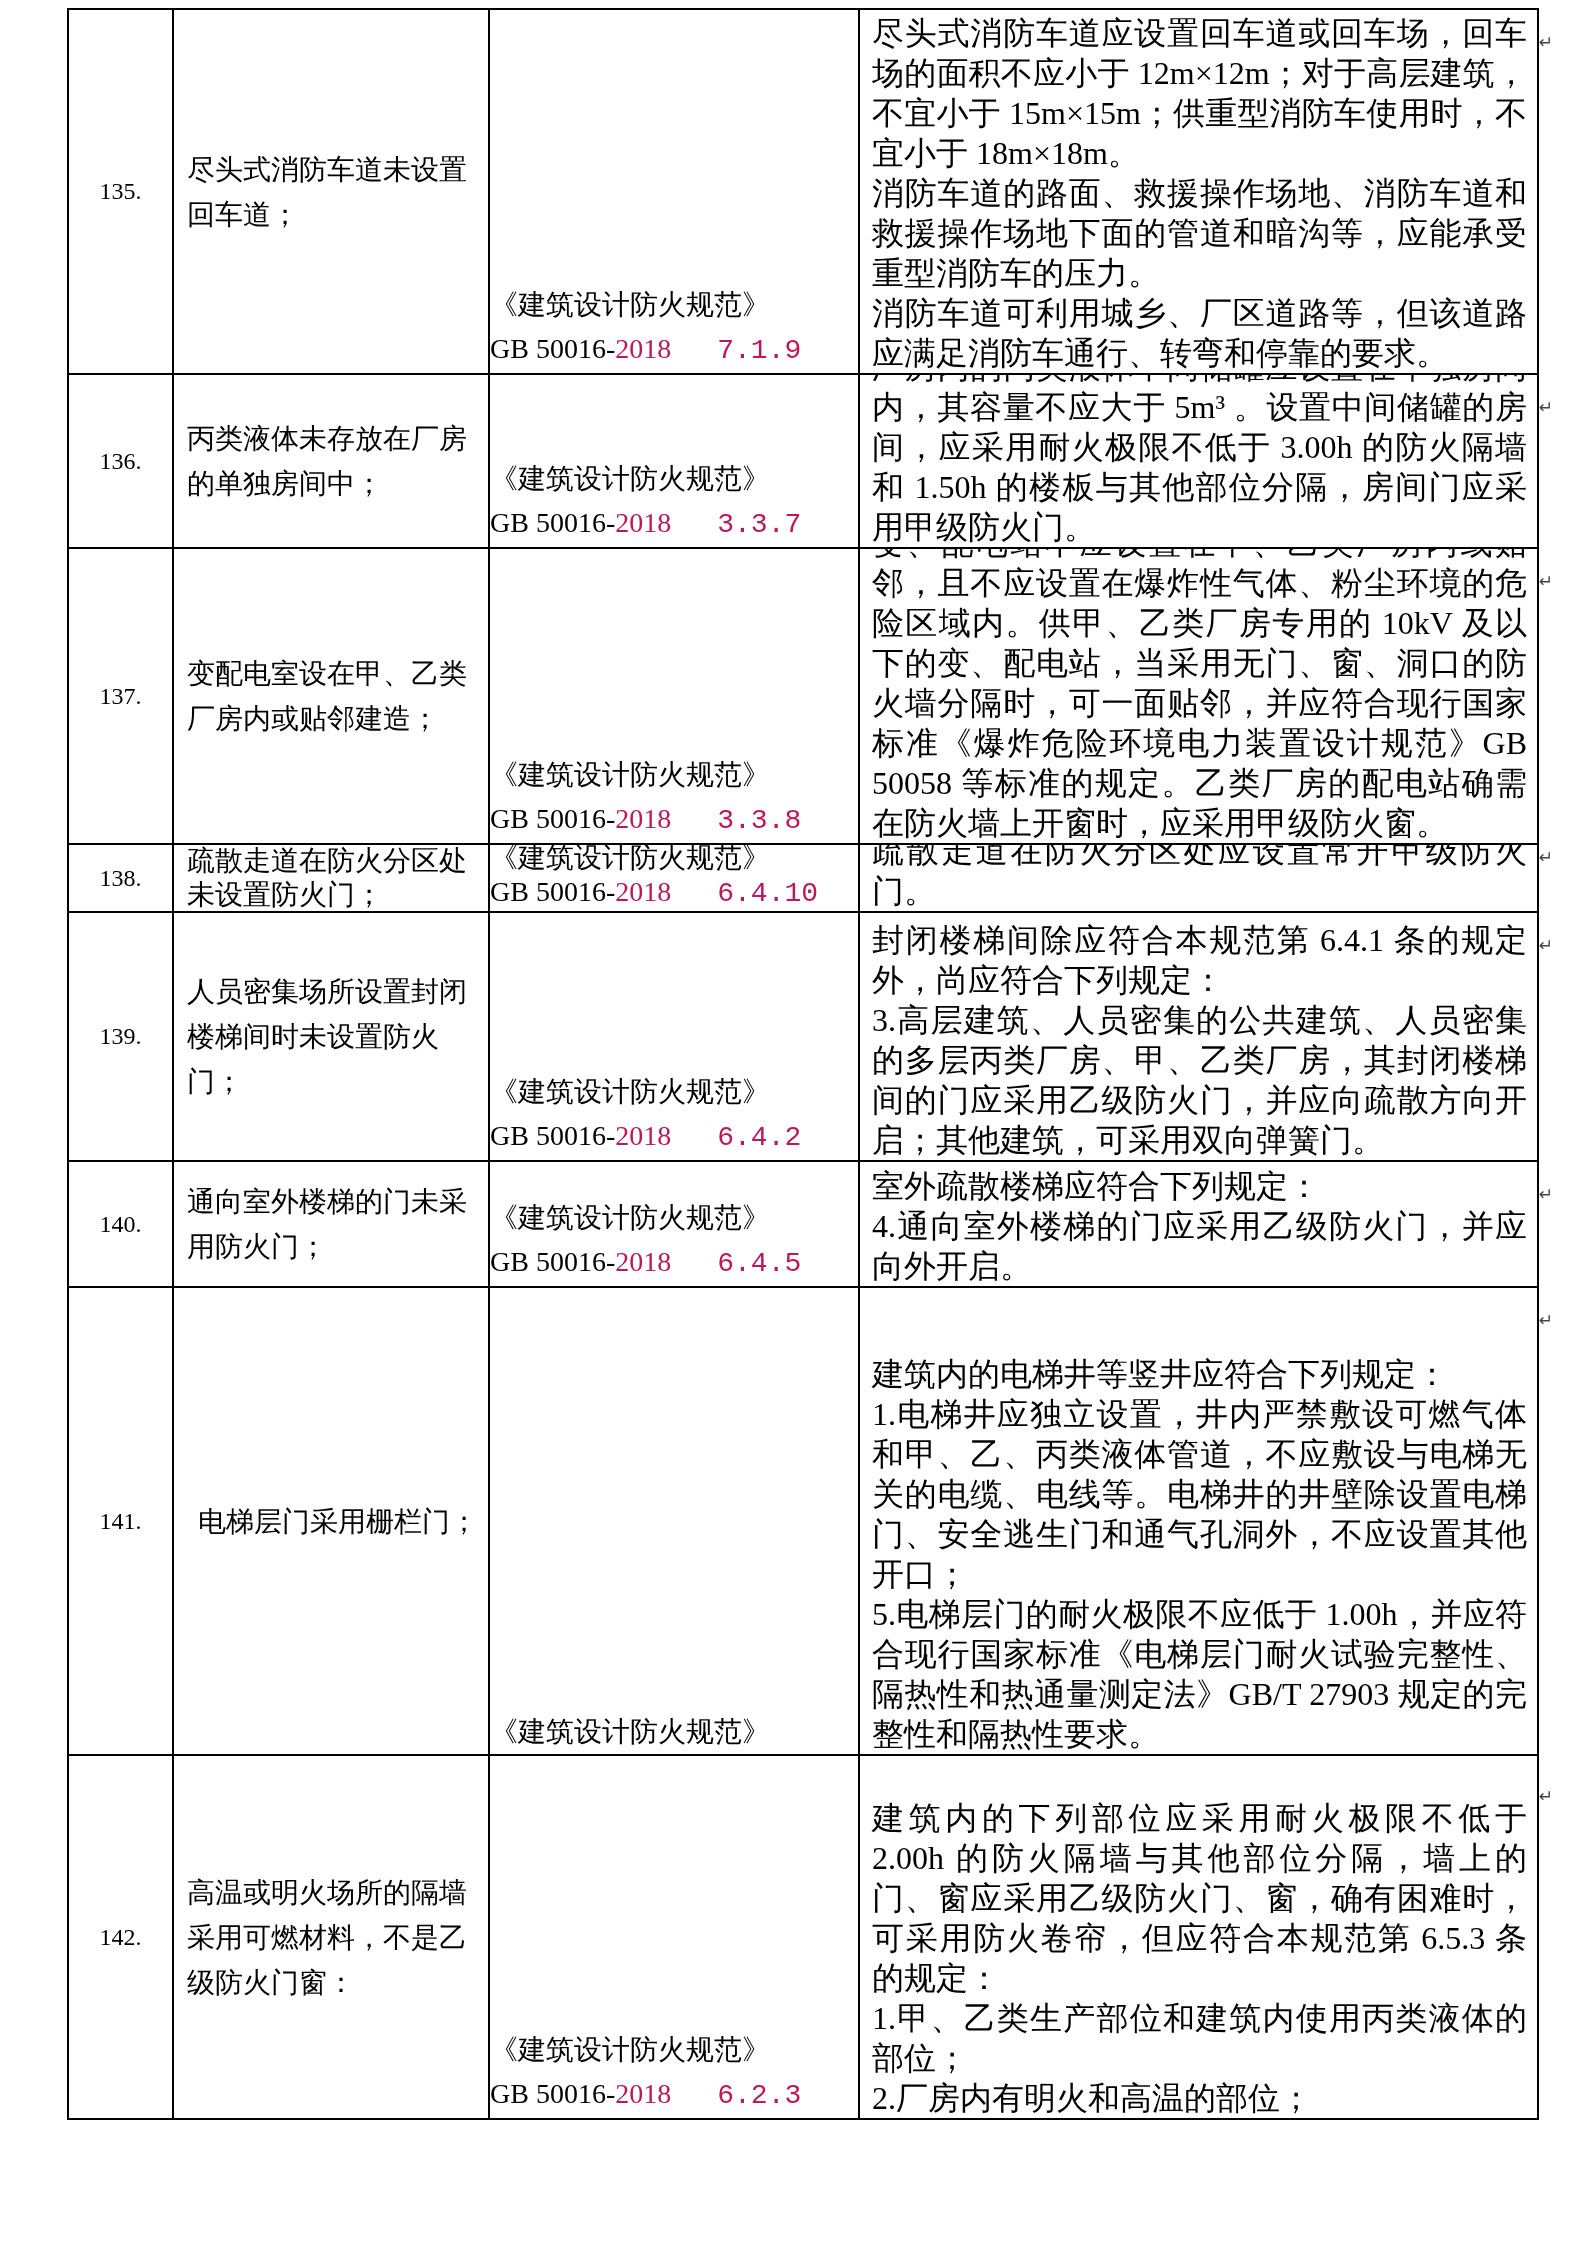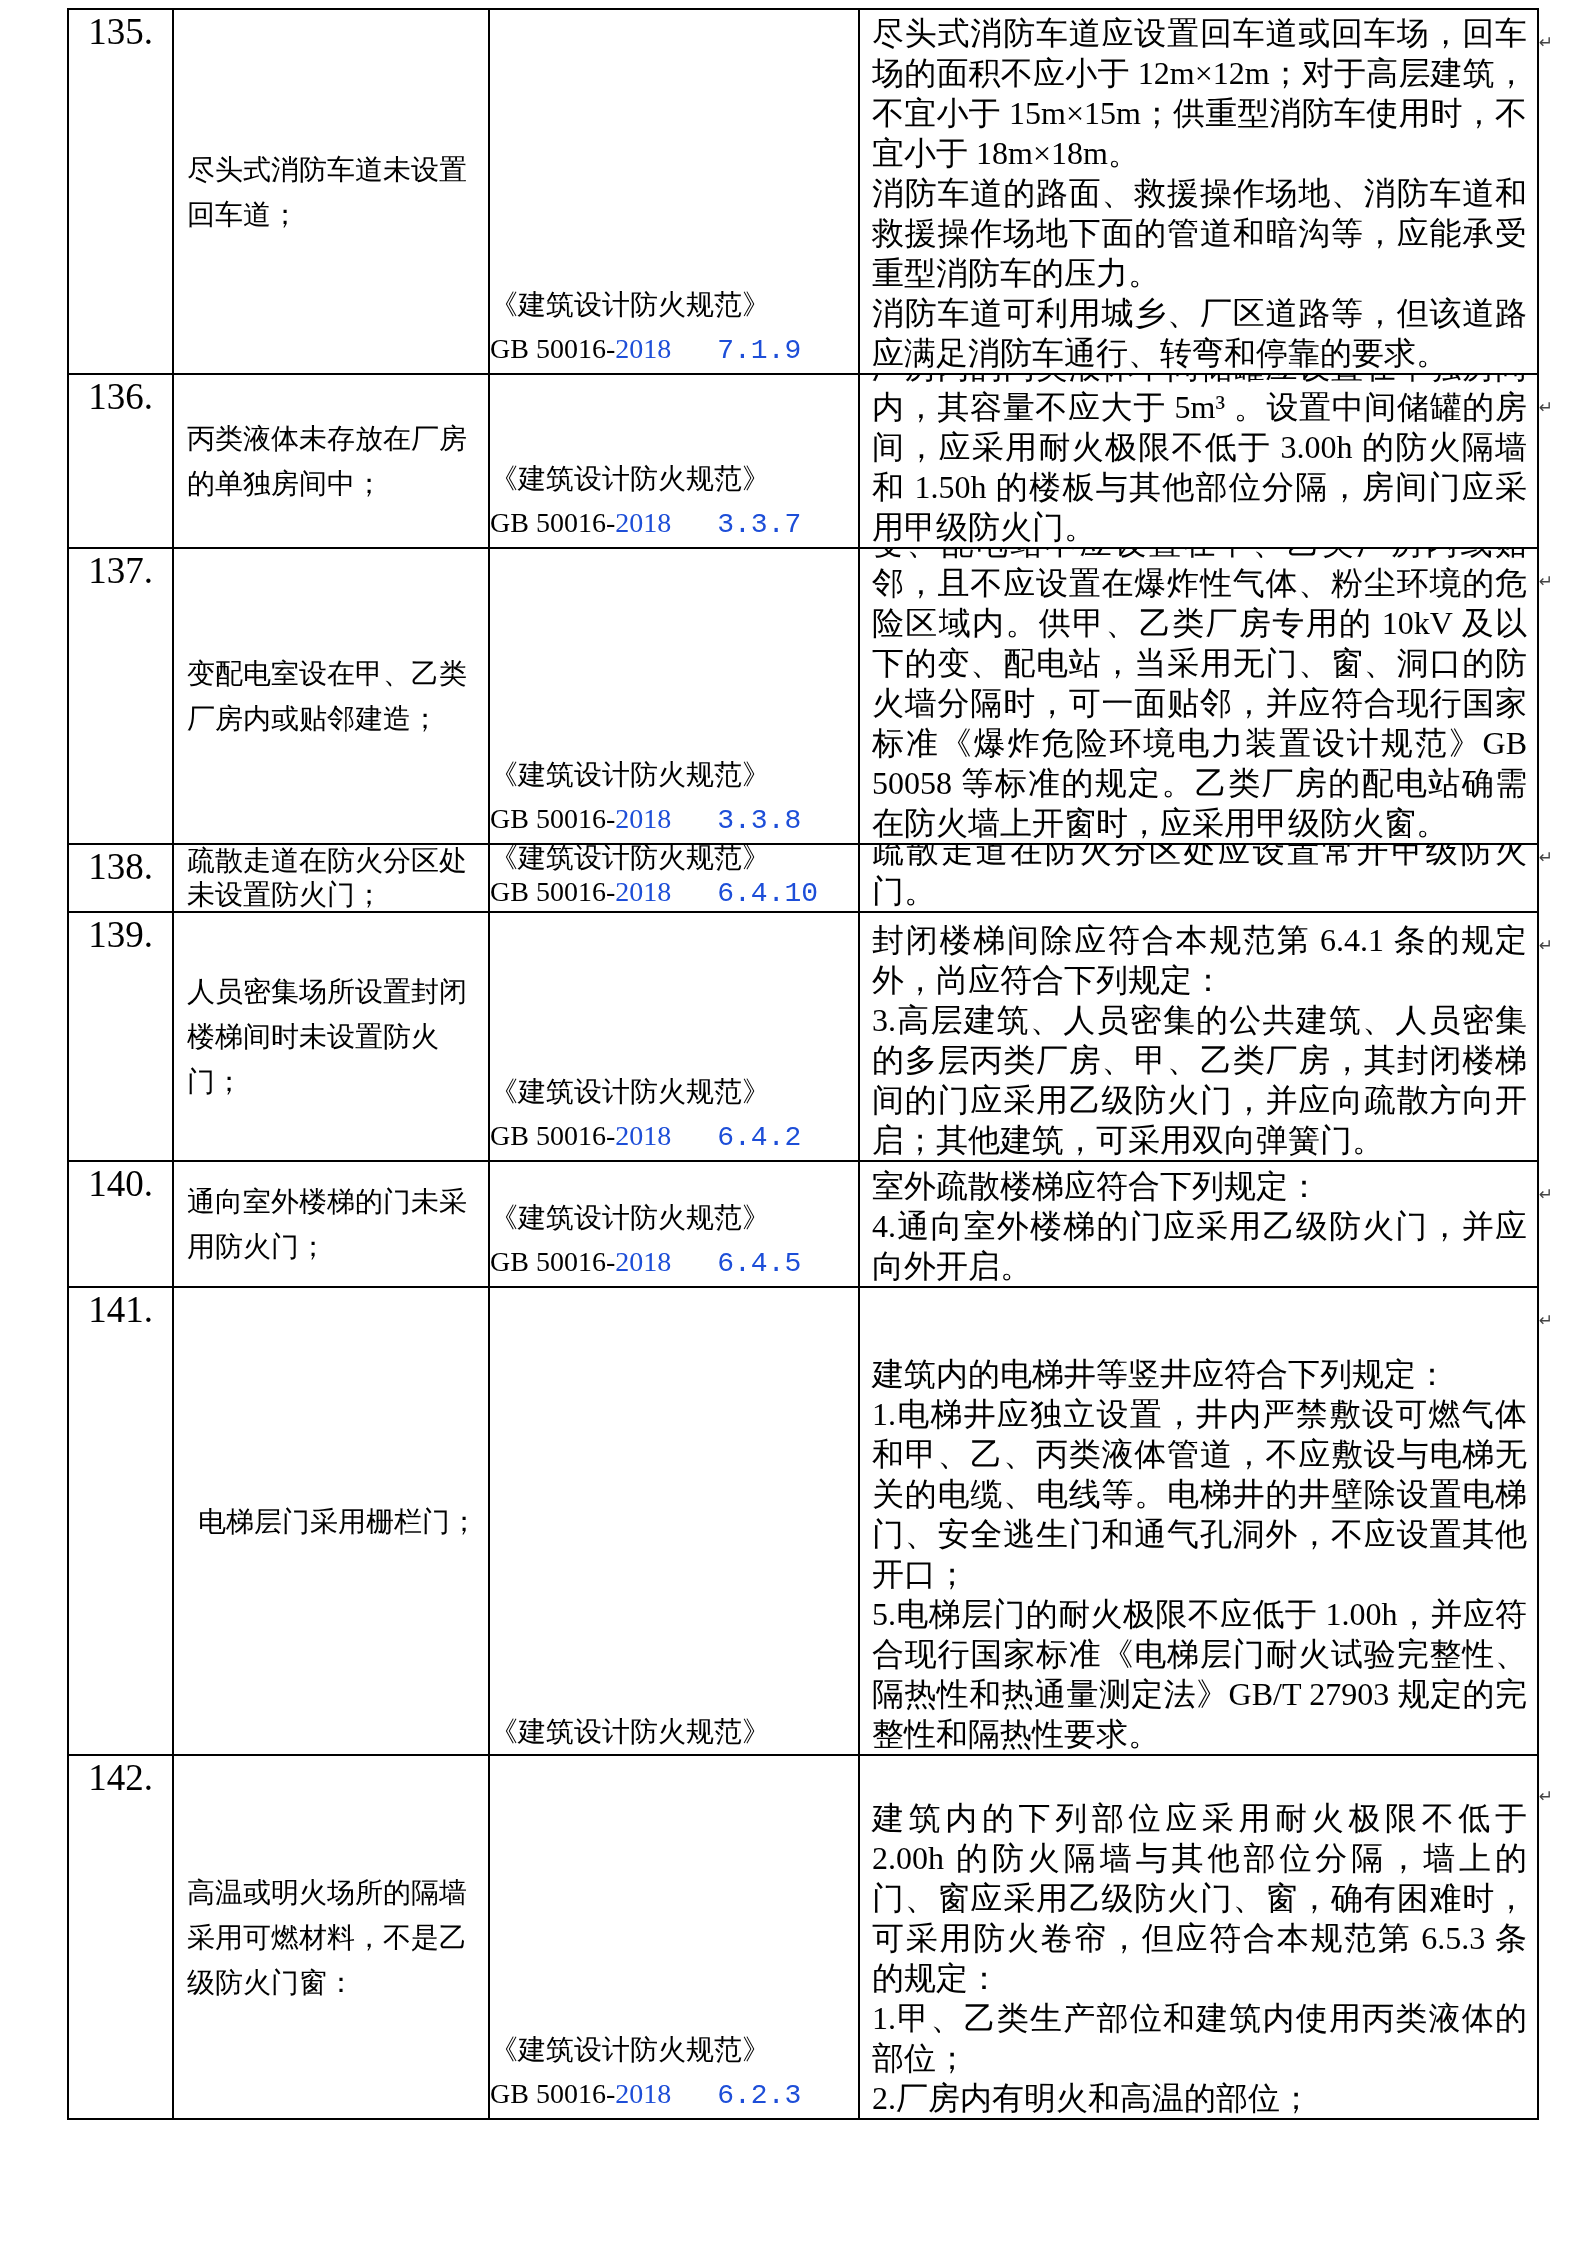--- a/index.html
+++ b/index.html
@@ -23,41 +23,41 @@
   .row:nth-child(2){height:174px;}
   .row:nth-child(3){height:296px;}
   .row:nth-child(4){height:68px;}
   .row:nth-child(5){height:249px;}
   .row:nth-child(6){height:126px;}
   .row:nth-child(7){height:468px;}
   .row:nth-child(8){height:364px;}
   .cell{box-sizing:border-box;overflow:hidden;}
   .cell + .cell{border-left:2px solid #000;}
   .c1{
-    width:103px;flex:none;display:flex;justify-content:center;
-    font-size:37px;
+    width:103px;flex:none;display:flex;align-items:center;justify-content:center;
+    font-size:24px;
   }
   .c2{
     width:316px;flex:none;display:flex;flex-direction:column;justify-content:center;
     padding:0 10px 0 13px;font-size:28px;line-height:45px;align-items:flex-end;
   }
   .c3{
     width:370px;flex:none;display:flex;flex-direction:column;justify-content:flex-end;
     padding-right:6px;font-size:28px;line-height:44px;
     white-space:nowrap;
   }
   .c4{
     flex:1;display:flex;flex-direction:column;justify-content:flex-end;
     padding:0 10px 0 12px;font-size:32px;
   }
   .row:nth-child(4) .c2{line-height:34px;}
   .row:nth-child(4) .c3{line-height:34px;}
   .para{margin:0;line-height:40px;text-align:justify;text-align-last:left;text-justify:inter-ideograph;}
   .std-line2{white-space:nowrap;}
-  .red{color:#1d4ed8;}
+  .red{color:#be185d;}
   .sect{margin-left:46px;font-family:Liberation Mono, monospace;}
   .pmark{
     position:absolute;right:-16px;top:24px;
     font-size:17px;color:#444;line-height:17px;
     font-family:"DejaVu Sans","Liberation Sans",sans-serif;
   }
   .row:nth-child(4) .pmark{top:4px;}
   .row:nth-child(8) .pmark{top:32px;}
 </style>
 </head>

